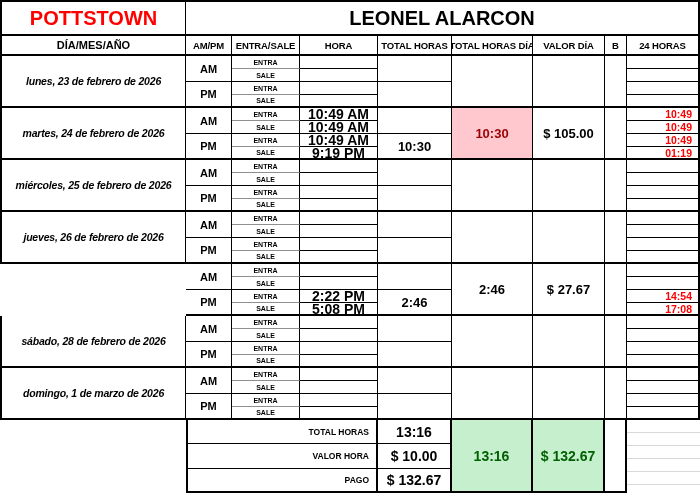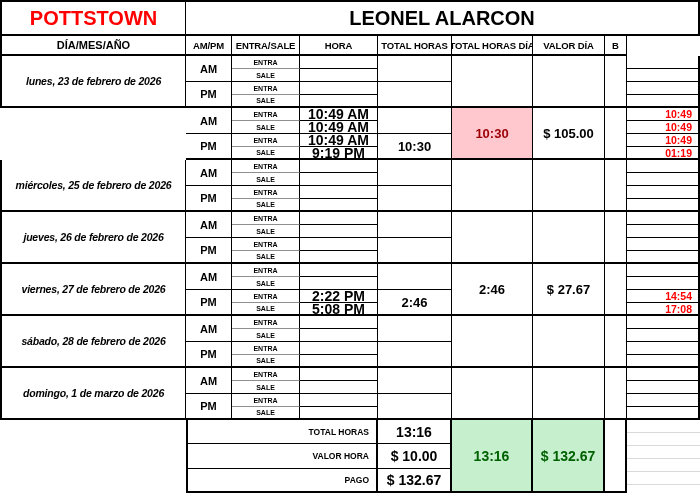--- a/index.html
+++ b/index.html
@@ -43,20 +43,21 @@
   <div class="c bt bb br title" style="grid-area:1/2/2/10">LEONEL ALARCON</div>
 
   <div class="c bl bb hdr1" style="grid-area:2/1/3/2">DÍA/MES/AÑO</div>
   <div class="c bb hdr" style="grid-area:2/2/3/3">AM/PM</div>
   <div class="c bb hdr" style="grid-area:2/3/3/4">ENTRA/SALE</div>
   <div class="c bb hdr" style="grid-area:2/4/3/5">HORA</div>
   <div class="c bb hdr" style="grid-area:2/5/3/6">TOTAL HORAS</div>
   <div class="c bb hdr" style="grid-area:2/6/3/7">TOTAL HORAS DÍA</div>
   <div class="c bb hdr" style="grid-area:2/7/3/8">VALOR DÍA</div>
   <div class="c bb hdr" style="grid-area:2/8/3/9">B</div>
+  <div class="c bb br hdr" style="grid-area:2/9/3/10">24 HORAS</div>
 
   <div class="c bl bb day" style="grid-area:3/1/7/2">lunes, 23 de febrero de 2026</div>
   <div class="c ampm" style="grid-area:3/2/5/3">AM</div>
   <div class="c bb ampm" style="grid-area:5/2/7/3">PM</div>
   <div class="c gray es" style="grid-area:3/3/4/4">ENTRA</div>
   <div class="c es" style="grid-area:4/3/5/4">SALE</div>
   <div class="c gray es" style="grid-area:5/3/6/4">ENTRA</div>
   <div class="c bb es" style="grid-area:6/3/7/4">SALE</div>
   <div class="c hora" style="grid-area:3/4/4/5"></div>
   <div class="c hora" style="grid-area:4/4/5/5"></div>
@@ -65,20 +66,21 @@
   <div class="c tot" style="grid-area:3/5/5/6"></div>
   <div class="c bb tot" style="grid-area:5/5/7/6"></div>
   <div class="c bb tot" style="grid-area:3/6/7/7"></div>
   <div class="c bb tot" style="grid-area:3/7/7/8"></div>
   <div class="c bb" style="grid-area:3/8/7/9"></div>
   <div class="c br h24" style="grid-area:3/9/4/10"></div>
   <div class="c br h24" style="grid-area:4/9/5/10"></div>
   <div class="c br h24" style="grid-area:5/9/6/10"></div>
   <div class="c br bb h24" style="grid-area:6/9/7/10"></div>
 
+  <div class="c bl bb day" style="grid-area:7/1/11/2">martes, 24 de febrero de 2026</div>
   <div class="c ampm" style="grid-area:7/2/9/3">AM</div>
   <div class="c bb ampm" style="grid-area:9/2/11/3">PM</div>
   <div class="c gray es" style="grid-area:7/3/8/4">ENTRA</div>
   <div class="c es" style="grid-area:8/3/9/4">SALE</div>
   <div class="c gray es" style="grid-area:9/3/10/4">ENTRA</div>
   <div class="c bb es" style="grid-area:10/3/11/4">SALE</div>
   <div class="c hora" style="grid-area:7/4/8/5">10:49 AM</div>
   <div class="c hora" style="grid-area:8/4/9/5">10:49 AM</div>
   <div class="c hora" style="grid-area:9/4/10/5">10:49 AM</div>
   <div class="c bb hora" style="grid-area:10/4/11/5">9:19 PM</div>
@@ -127,21 +129,20 @@
   <div class="c tot" style="grid-area:15/5/17/6"></div>
   <div class="c bb tot" style="grid-area:17/5/19/6"></div>
   <div class="c bb tot" style="grid-area:15/6/19/7"></div>
   <div class="c bb tot" style="grid-area:15/7/19/8"></div>
   <div class="c bb" style="grid-area:15/8/19/9"></div>
   <div class="c br h24" style="grid-area:15/9/16/10"></div>
   <div class="c br h24" style="grid-area:16/9/17/10"></div>
   <div class="c br h24" style="grid-area:17/9/18/10"></div>
   <div class="c br bb h24" style="grid-area:18/9/19/10"></div>
 
-  <div class="c bl bb day" style="grid-area:19/1/23/2">viernes, 27 de febrero de 2026</div>
   <div class="c ampm" style="grid-area:19/2/21/3">AM</div>
   <div class="c bb ampm" style="grid-area:21/2/23/3">PM</div>
   <div class="c gray es" style="grid-area:19/3/20/4">ENTRA</div>
   <div class="c es" style="grid-area:20/3/21/4">SALE</div>
   <div class="c gray es" style="grid-area:21/3/22/4">ENTRA</div>
   <div class="c bb es" style="grid-area:22/3/23/4">SALE</div>
   <div class="c hora" style="grid-area:19/4/20/5"></div>
   <div class="c hora" style="grid-area:20/4/21/5"></div>
   <div class="c hora" style="grid-area:21/4/22/5">2:22 PM</div>
   <div class="c bb hora" style="grid-area:22/4/23/5">5:08 PM</div>

